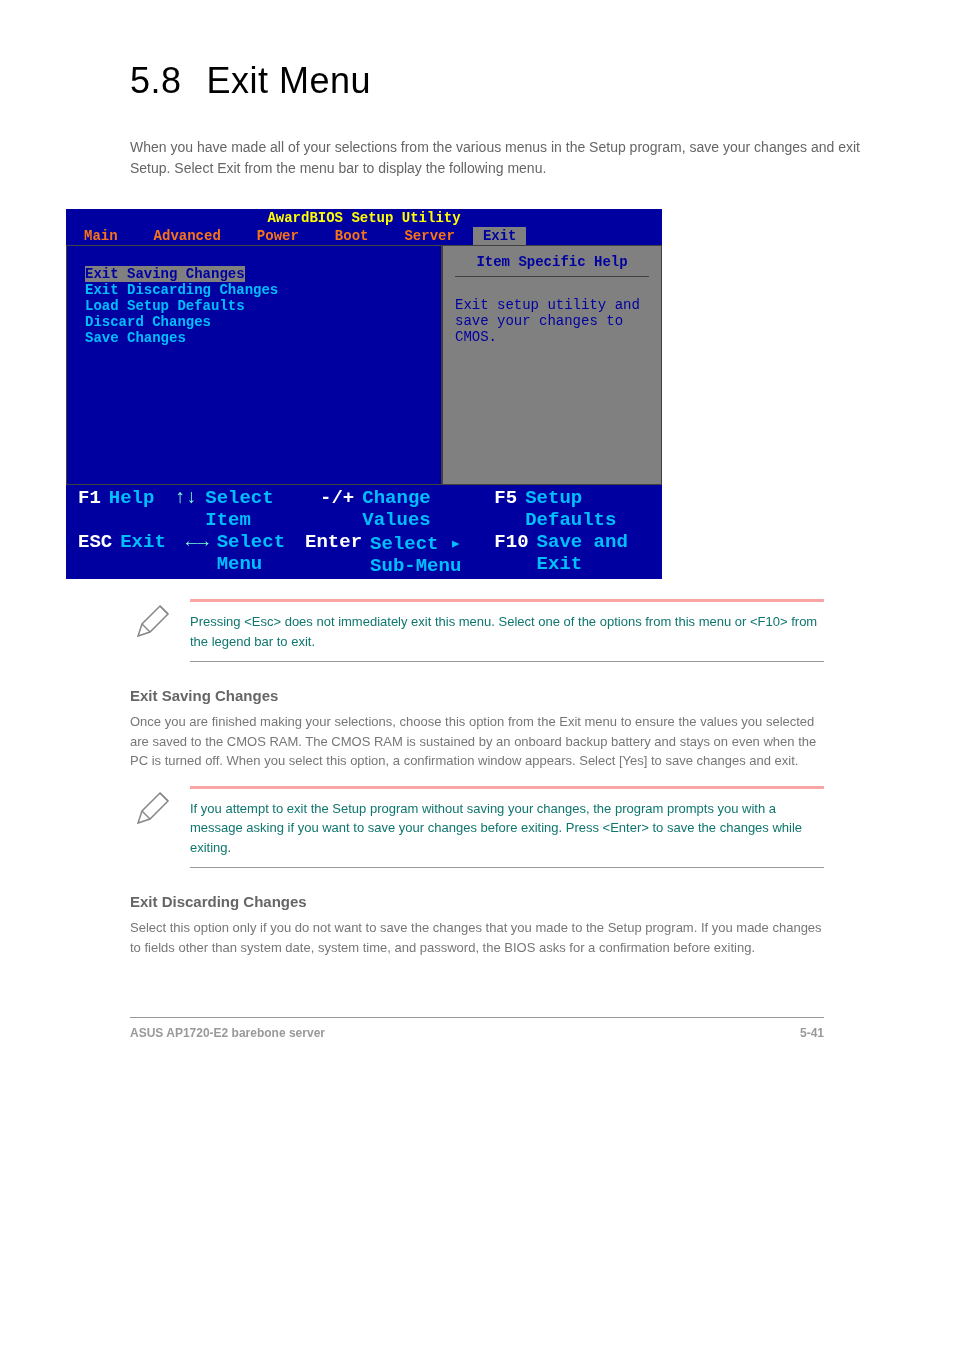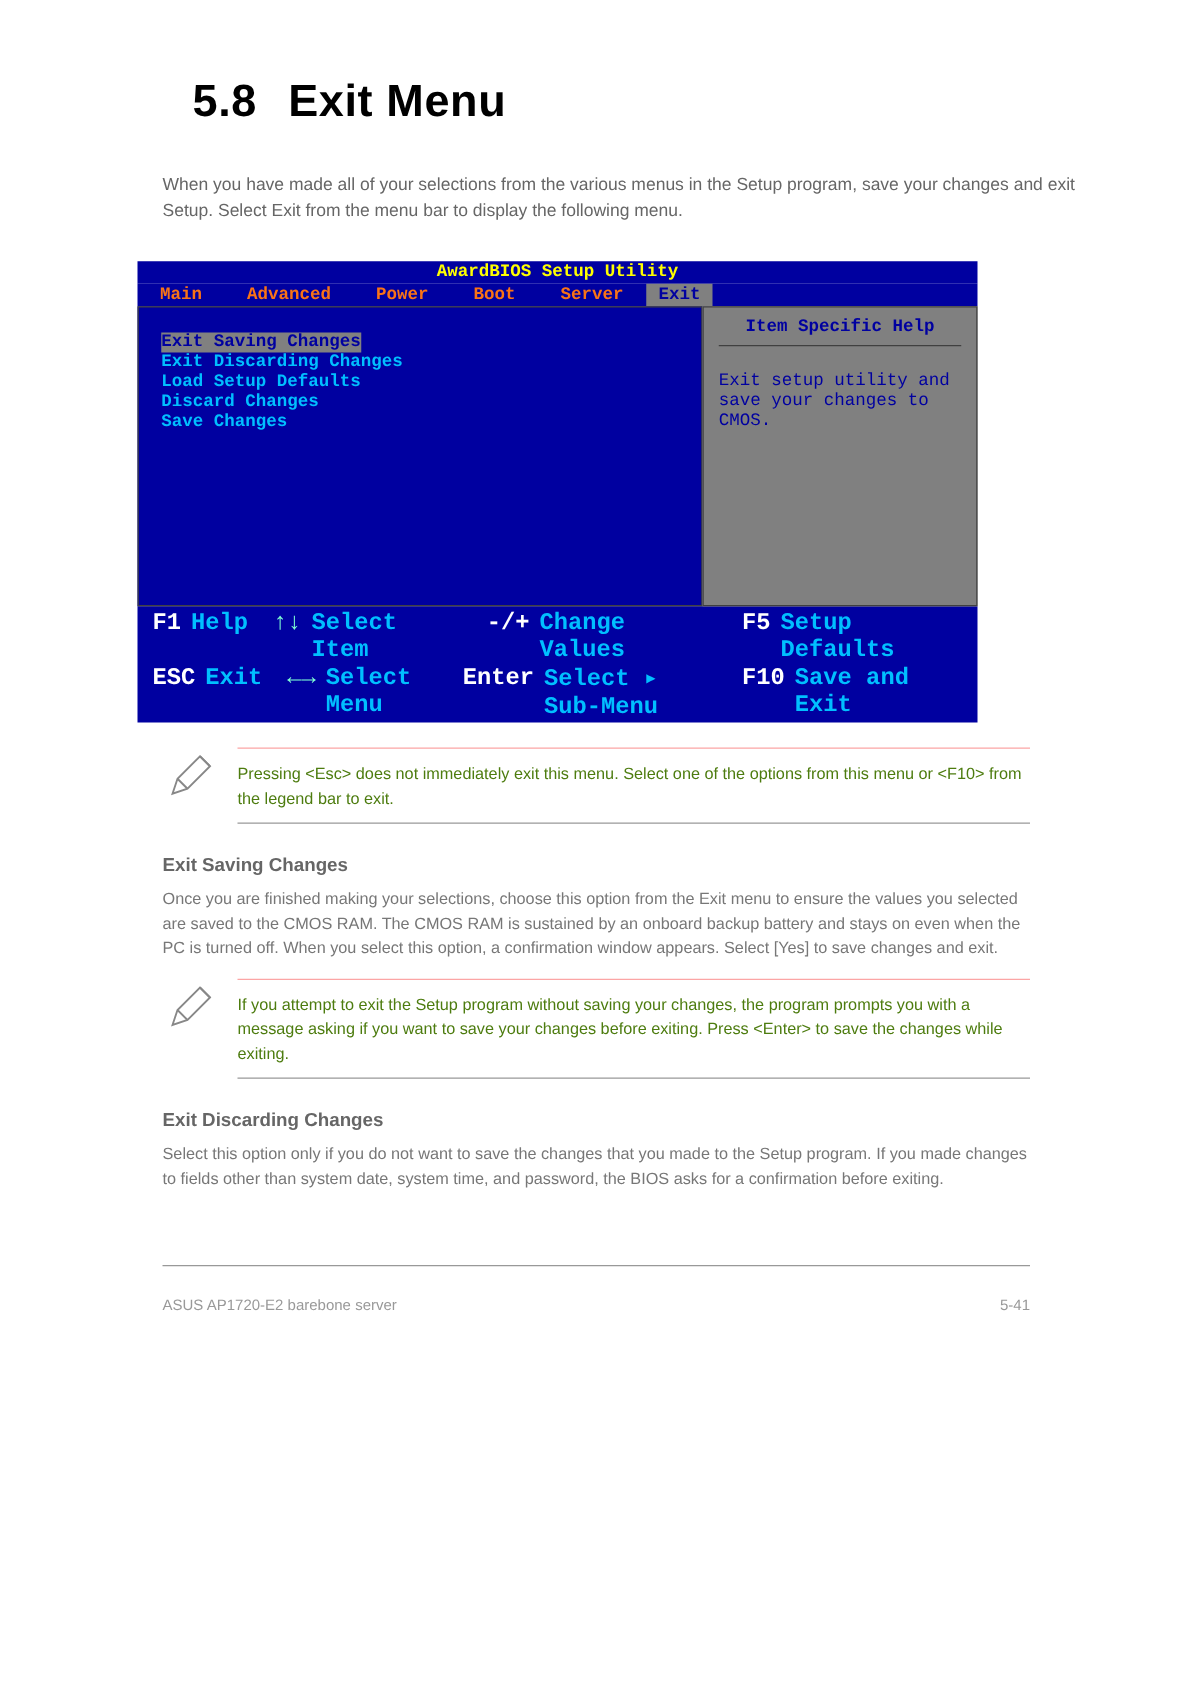--- a/index.html
+++ b/index.html
@@ -11,46 +11,45 @@
     body {
       background: #ffffff;
       width: 954px;
       margin: 0 auto;
       font-family: Arial, sans-serif;
       padding: 60px 0;
     }
     
     .page-title {
       font-family: Arial, "Arial Black", sans-serif;
-      font-weight: 700;
+      font-weight: 400;
       font-size: 36px;
       color: #000000;
       padding-left: 130px;
       margin-bottom: 35px;
       letter-spacing: 0.5px;
-      margin-left: 24px;
     }
     
     .page-title .number {
       margin-right: 25px;
     }
     
     .intro-text {
       padding-left: 130px;
       padding-right: 76px;
       font-size: 14px;
       color: #666666;
       line-height: 1.5;
       margin-bottom: 30px;
       font-family: Arial, sans-serif;
     }
     
     .bios-container {
-      margin-left: 110px;
-      width: 672px;
+      margin-left: 66px;
+      width: 596px;
       margin-bottom: 20px;
     }
     
     .bios-title-bar {
       background: #0000a0;
       color: #ffff00;
       text-align: center;
       font-family: 'Courier New', monospace;
       font-size: 14px;
       padding: 1px 0;
@@ -172,25 +171,25 @@
       flex-shrink: 0;
     }
     
     .pencil-svg {
       width: 45px;
       height: 45px;
     }
     
     .note-text {
       flex: 1;
-      border-top: 1px solid #fca5a5;
+      border-top: 3px solid #fca5a5;
       border-bottom: 1px solid #999999;
       padding: 10px 0;
       font-size: 13px;
-      color: #4d7c0f;
+      color: #0f766e;
       line-height: 1.5;
     }
     
     .subsection-title {
       padding-left: 130px;
       font-weight: bold;
       font-size: 15px;
       color: #666666;
       margin-bottom: 8px;
       margin-top: 15px;
@@ -202,26 +201,27 @@
       font-size: 13px;
       color: #777777;
       line-height: 1.5;
       margin-bottom: 15px;
     }
     
     .page-footer {
       margin-left: 130px;
       margin-right: 130px;
       border-top: 1px solid #999999;
-      padding-top: 24px;
+      padding-top: 8px;
       display: flex;
       justify-content: space-between;
       font-size: 12px;
       color: #999999;
       margin-top: 60px;
+      font-weight: bold;
     }
   </style>
 </head>
 <body>
 
 <h1 class="page-title">
   <span class="number">5.8</span><span>Exit Menu</span>
 </h1>
 
 <p class="intro-text">When you have made all of your selections from the various menus in the Setup program, save your changes and exit Setup. Select Exit from the menu bar to display the following menu.</p>

